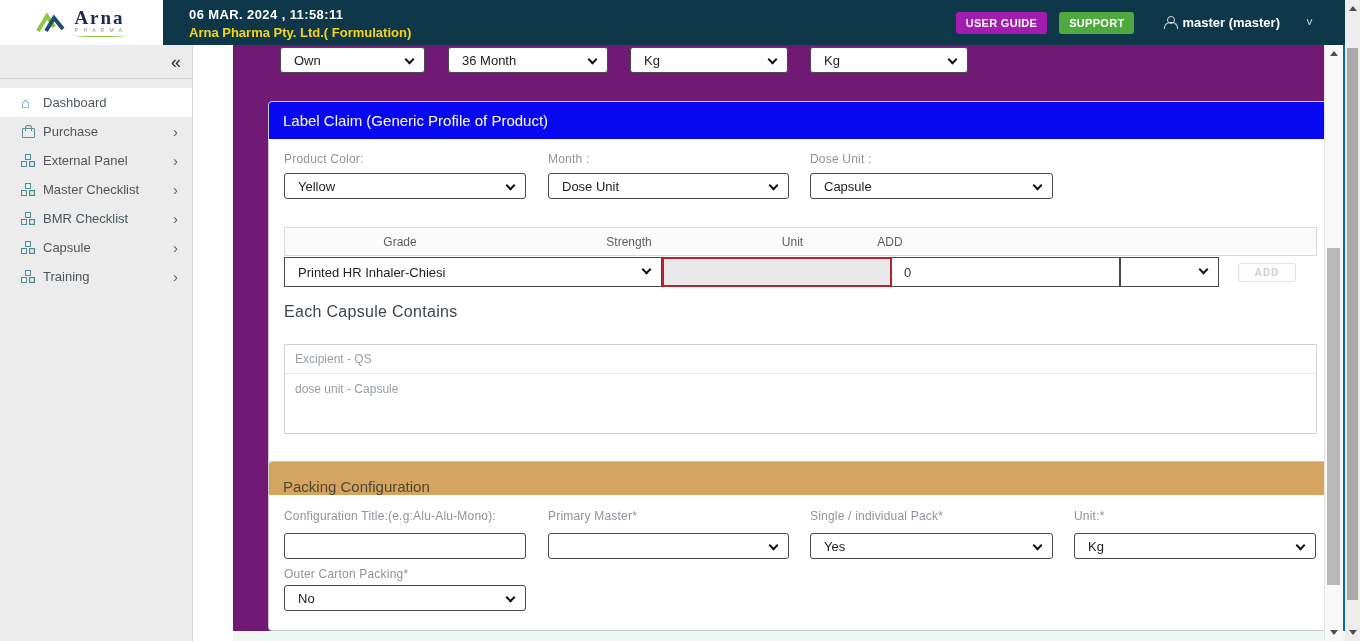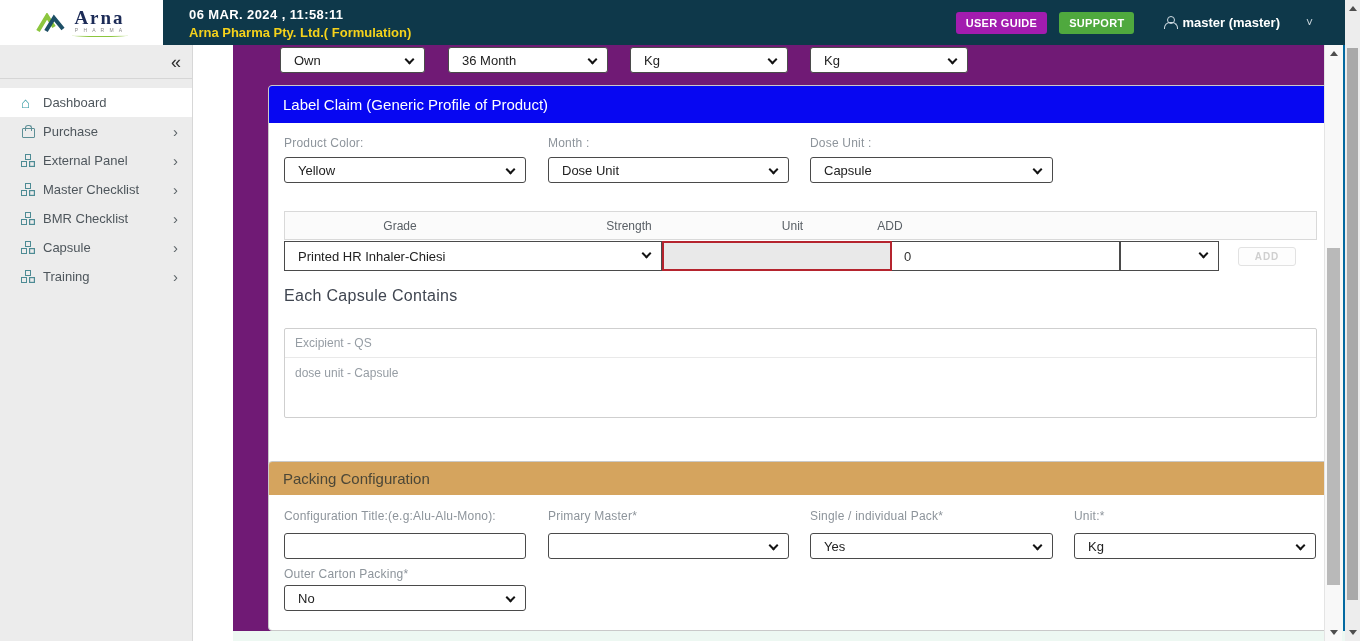--- a/index.html
+++ b/index.html
@@ -74,26 +74,26 @@
   .chev { position:absolute; right:11px; top:8px; width:7px; height:7px;
     border-right:2px solid #141414; border-bottom:2px solid #141414; transform:rotate(45deg); }
   .flabel { position:absolute; font-size:12px; color:#8d949b; letter-spacing:.2px; }
 
   
   #filters .fselect { top:2px; }
 
   
   .section { position:absolute; left:35px; width:1063px; border:1px solid #c9c9c9;
     border-radius:4px; background:#fff; }
-  #label-claim { top:40px; height:422px; }
+  #label-claim { top:56px; height:422px; }
   #lc-header { height:37px; background:#0707f2; border-radius:3px 3px 0 0; display:flex;
     align-items:center; padding-left:14px; color:#ffffff; font-size:15px; }
   #packing { top:416px; height:170px; }
   #pk-header { height:33px; background:#d5a45e; border-radius:3px 3px 0 0; display:flex;
-    align-items:center; padding-left:14px; color:#4c4737; font-size:15px; }
+    align-items:flex-end; padding-left:14px; color:#4c4737; font-size:15px; }
 
   
   #claim-table { position:absolute; left:15px; top:125px; width:1033px; }
   #claim-thead { display:flex; height:29px; background:#fbfbfb; border:1px solid #d9d9d9;
     align-items:center; font-size:12px; color:#5a6066; }
   #claim-thead > div { text-align:center; }
   .col-sm { width:378px; } .col-gr { width:230px; } .col-st { width:228px; }
   .col-un { width:99px; }  .col-ad { width:96px; }
   #claim-row { display:flex; height:30px; margin-top:1px; align-items:stretch; }
   #claim-row .fselect { position:relative; height:30px; border-radius:0; }

